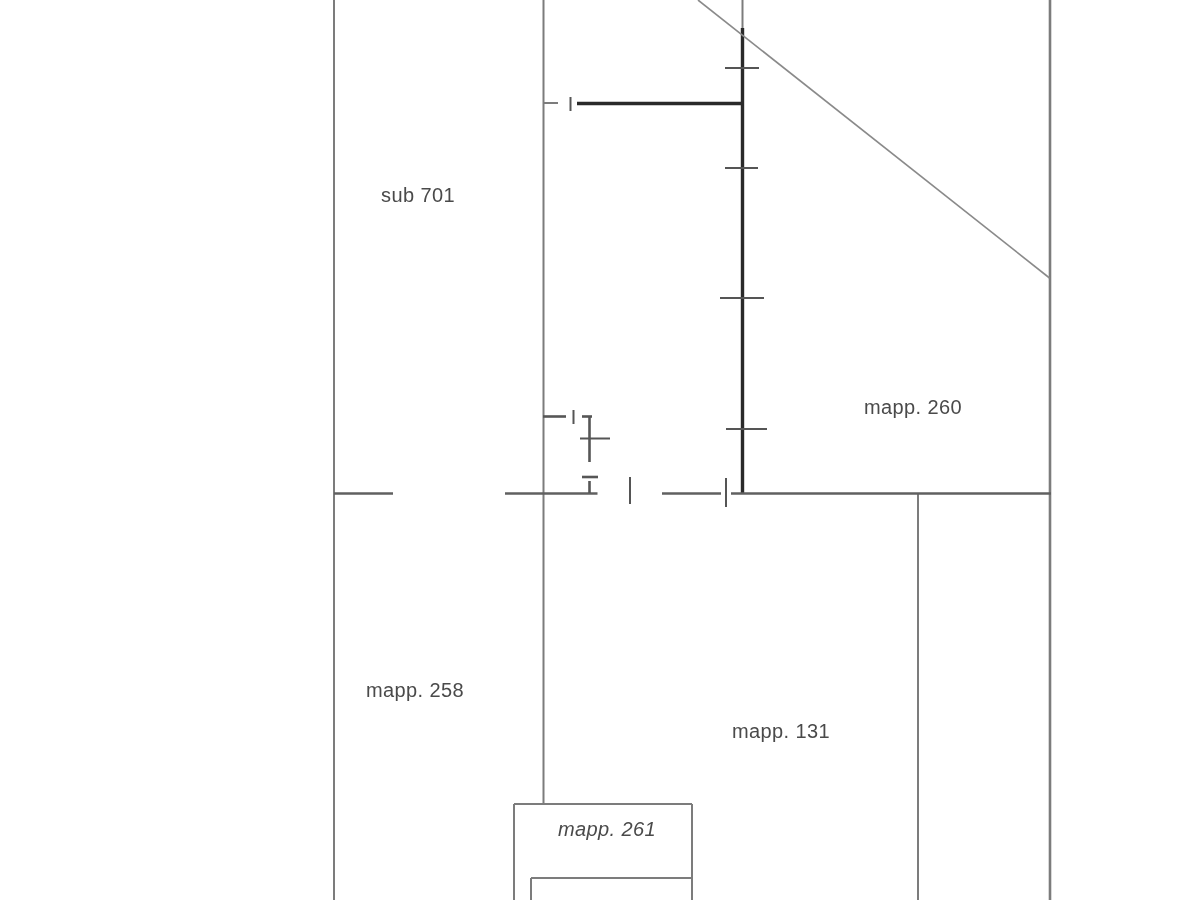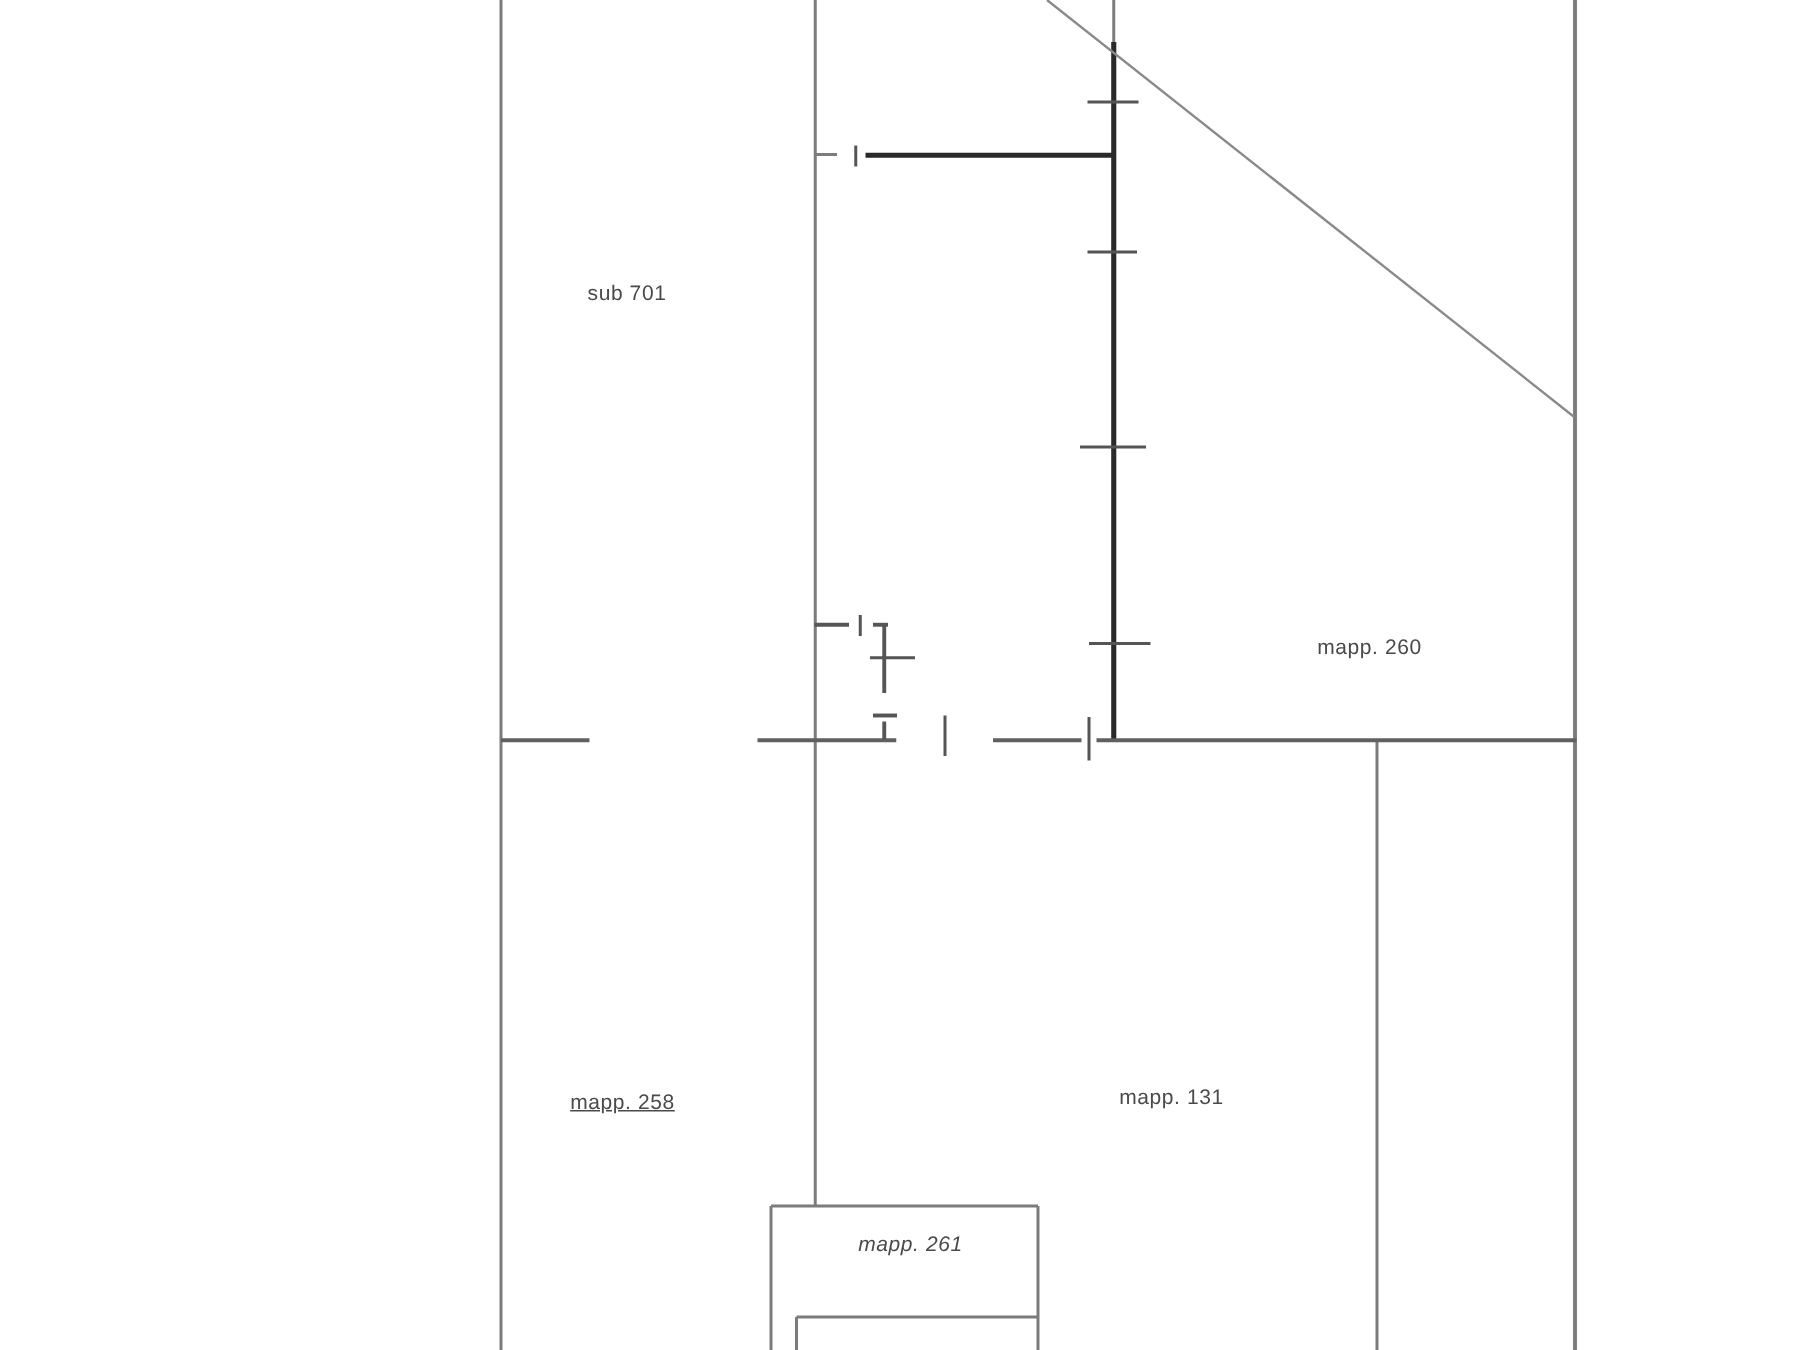--- a/index.html
+++ b/index.html
@@ -26,27 +26,27 @@
   line.thin2{stroke:var(--thin-line);stroke-width:2.6;}
   line.wall {stroke:var(--wall-line);stroke-width:2.6;}
   line.bold {stroke:var(--bold-line);stroke-width:3.4;}
   line.tick {stroke:var(--tick-line);stroke-width:2;}
   line.door {stroke:var(--door-line);stroke-width:2.6;}
   line.diag {stroke:var(--diag-line);stroke-width:1.6;}
   .parcel-label{
     position:absolute;
     transform:translate(-50%,-50%);
     color:var(--text);
-    font-size:14px;
+    font-size:20px;
     letter-spacing:0.4px;
     white-space:nowrap;
   }
   .lbl-sub701 {left:418px;top:195px;}
-  .lbl-mapp260{left:913px;top:407px;margin-top:24px;}
-  .lbl-mapp258{left:415px;top:734px;text-decoration:underline;}
+  .lbl-mapp260{left:913px;top:407px;}
+  .lbl-mapp258{left:415px;top:690px;}
   .lbl-mapp257{left:781px;top:731px;}
   .lbl-mapp261{left:607px;top:829px;font-style:italic;}
 </style>
 </head>
 <body>
 
 <div class="plan-root">
 
   <svg class="linework" width="1200" height="900" viewBox="0 0 1200 900">
 

